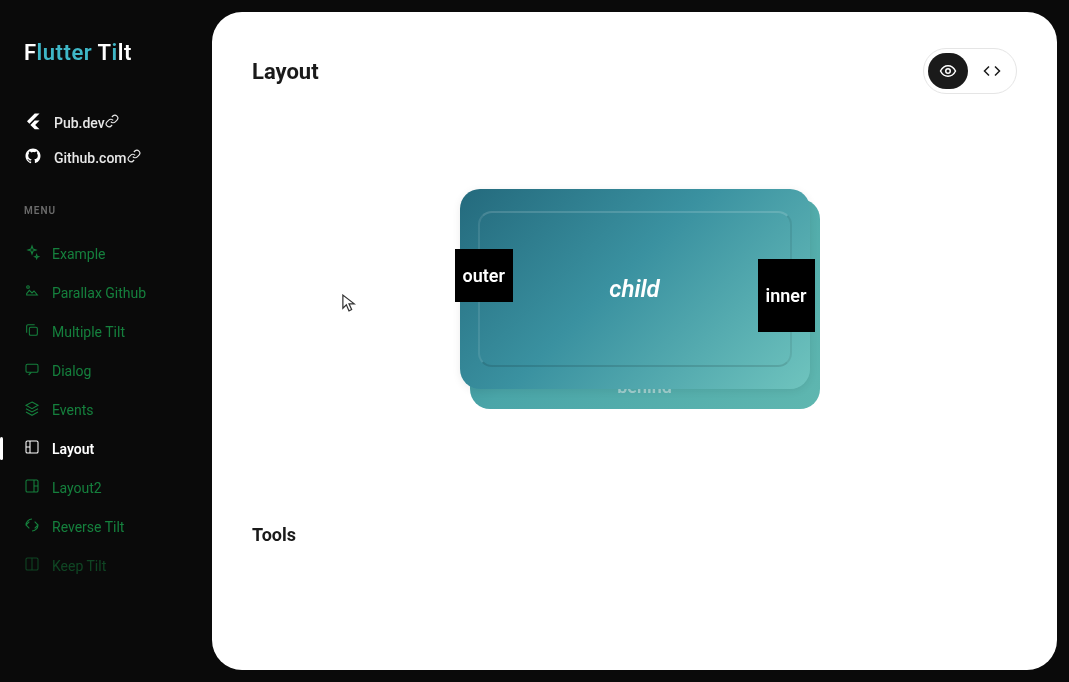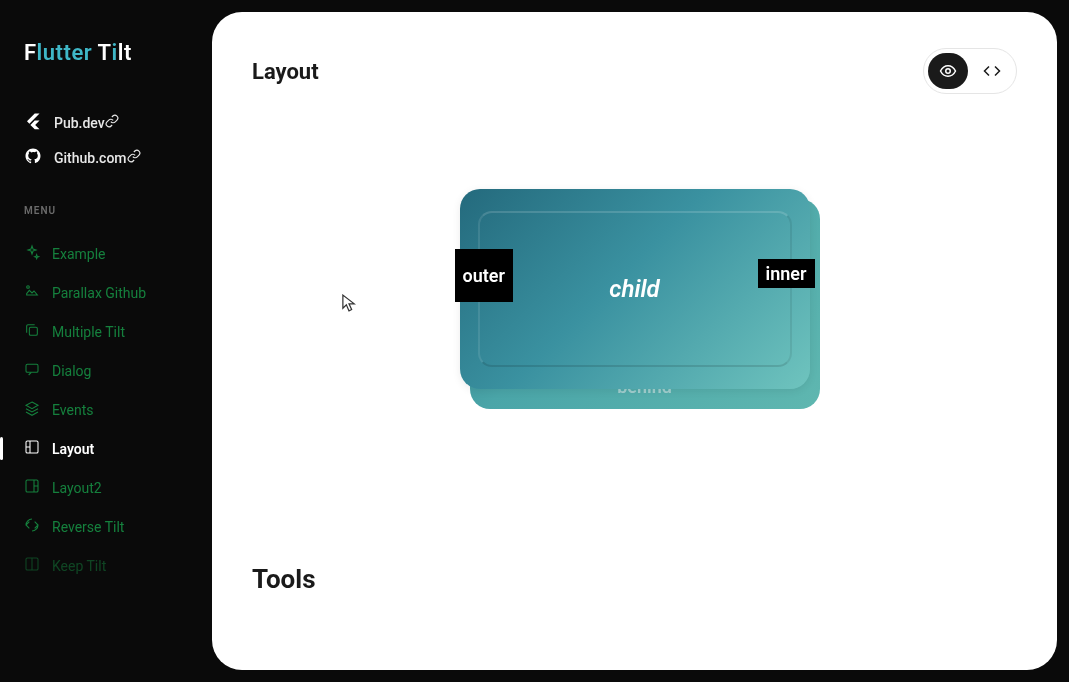--- a/index.html
+++ b/index.html
@@ -199,32 +199,32 @@
   padding: 16px 8px;
   font-size: 18px;
   font-weight: 600;
 }
 .tilt-inner {
   position: absolute;
   right: -5px;
   top: 70px;
   background: #000;
   color: #fff;
-  padding: 4px 8px;
+  padding: 26px 8px;
   font-size: 18px;
   font-weight: 600;
 }
 .cursor {
   position: absolute;
   left: 90px; top: 160px;
   pointer-events: none;
 }
 .cursor svg { width: 14px; height: 18px; }
 .section-no-header { padding-top: 20px; }
-.tools-title { font-size: 26px; font-weight: 700; color: #1a1a1a; margin-top: 40px; }
+.tools-title { font-size: 18px; font-weight: 700; color: #1a1a1a; }
 </style>
 </head>
 <body>
 
 <div class="sidebar">
   <div class="brand">
     <span class="white">F</span><span class="teal">lutter </span><span class="white">T</span><span class="teal">i</span><span class="white">lt</span>
   </div>
 
   <div class="links">

